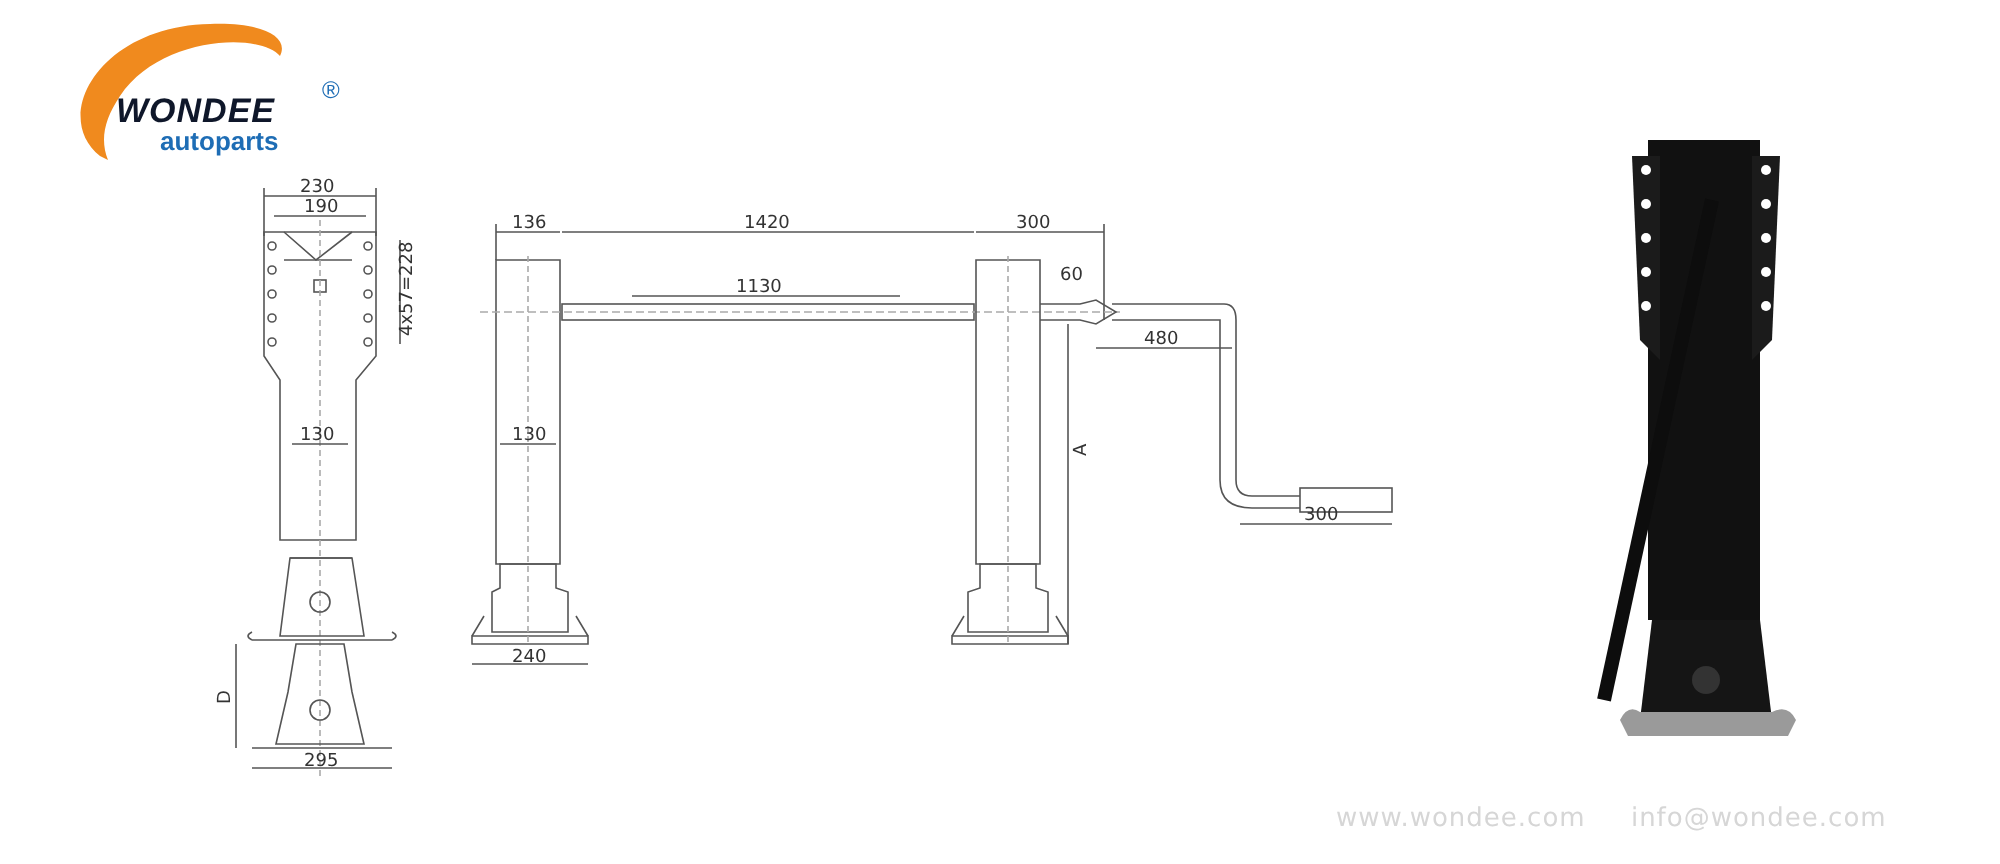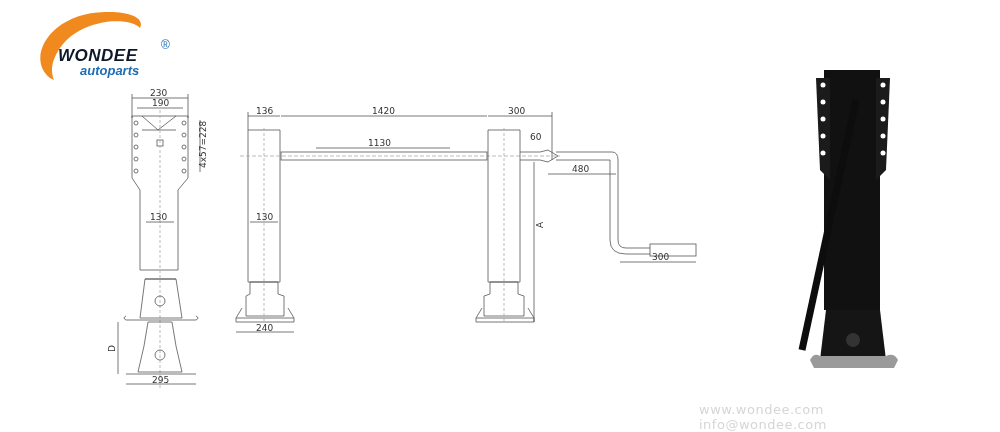--- a/index.html
+++ b/index.html
@@ -1,25 +1,25 @@
 <!DOCTYPE html>
 <html><head>
 <meta charset="utf-8">
 <style>
   html, body { margin: 0; padding: 0; background: #ffffff; }
   body { width: 1000px; height: 432px; position: relative; overflow: hidden; font-family: "Liberation Sans", sans-serif; }
   .logo { position: absolute; left: 30px; top: 8px; width: 140px; height: 80px; }
   .logo svg { position: absolute; left: 0; top: 0; }
   .logo .brand { position: absolute; left: 28px; top: 38px; font-family: "Liberation Sans", sans-serif; font-style: italic; font-weight: bold; font-size: 17px; color: #0f172a; letter-spacing: 0.5px; }
-  .logo .sub { position: absolute; left: 50px; top: 55px; font-family: "Liberation Sans", sans-serif; font-style: italic; font-weight: bold; font-size: 13px; color: #1e6db5; }
+  .logo .sub { position: absolute; left: 50px; top: 55px; font-family: "Liberation Sans", sans-serif; font-weight: bold; font-size: 13px; color: #1e6db5; }
   .logo .reg { position: absolute; left: 131px; top: 30px; font-size: 12px; color: #1e6db5; }
   .drawing { position: absolute; left: 0; top: 0; }
   .dim { font-family: "DejaVu Sans", sans-serif; font-size: 9px; fill: #333; }
   .footer { position: absolute; left: 668px; top: 402px; font-family: "DejaVu Sans", sans-serif; font-size: 13px; color: #d6d6d6; letter-spacing: 0.5px; }
-  .footer span { margin-right: 18px; margin-left: 31px; }
+  .footer span { margin-right: 18px; }
   .photo { position: absolute; left: 790px; top: 60px; }
 </style>
 </head>
 <body>
 
 <div class="logo">
   <svg width="140" height="80">
     <path d="M 20 70 C -5 50, 20 5, 75 4 C 100 3, 115 10, 110 20 C 100 8, 50 10, 30 40 C 22 52, 20 62, 24 72 Z" fill="#f08a1e"></path>
   </svg>
   <span class="brand">WONDEE</span>

